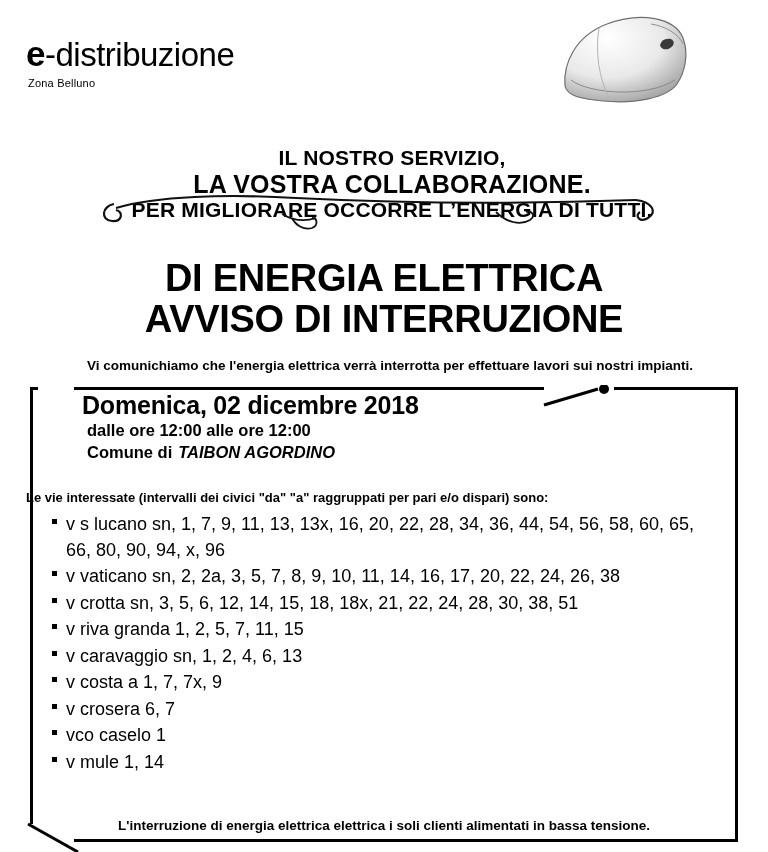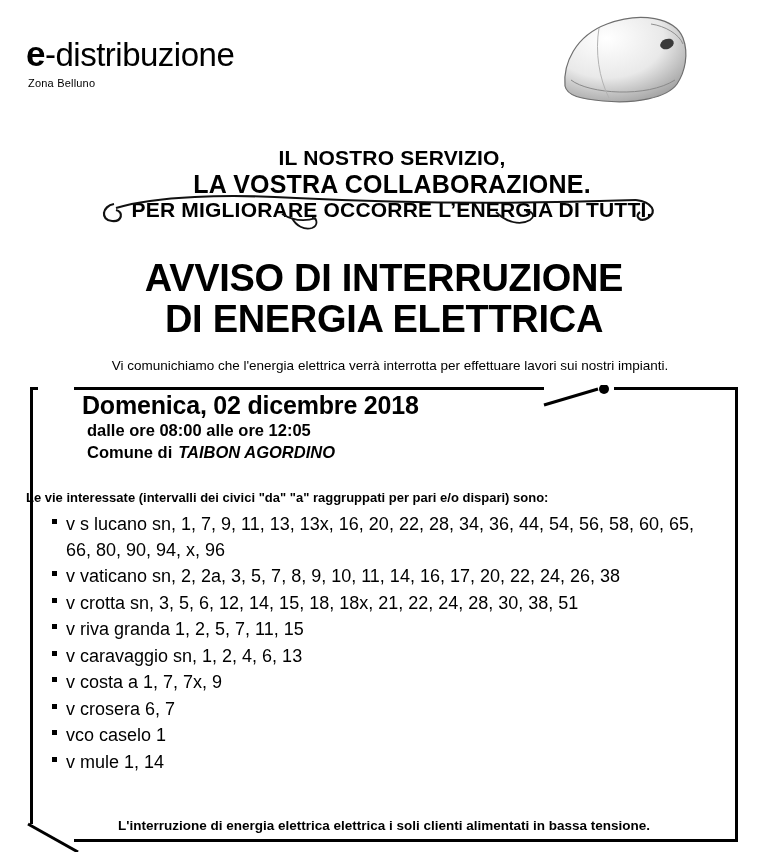--- a/index.html
+++ b/index.html
@@ -90,21 +90,21 @@
     line-height: 1.08;
     letter-spacing: -0.3px;
   }
 
   .subtitle {
     position: absolute;
     left: 12px;
     right: 0;
     top: 358px;
     text-align: center;
-    font-weight: 400;
+    font-weight: 700;
     font-size: 13.5px;
   }
 
   
   .frame {
     position: absolute;
     left: 30px;
     top: 387px;
     width: 708px;
     height: 455px;
@@ -253,40 +253,40 @@
     <path d="M18 16 C6 18 4 32 16 33 C26 34 28 24 20 22" fill="none" stroke="#111" stroke-width="2.2"></path>
     <path d="M20 20 C60 8 130 6 200 10" fill="none" stroke="#111" stroke-width="2"></path>
     <path d="M200 10 C320 16 430 16 540 12" fill="none" stroke="#111" stroke-width="2"></path>
     <path d="M540 12 C556 14 562 24 552 30 C544 35 538 28 544 24" fill="none" stroke="#111" stroke-width="2.2"></path>
     <path d="M186 26 C196 32 208 34 220 30" fill="none" stroke="#111" stroke-width="1.8"></path>
     <path d="M196 30 C200 38 208 42 216 40 C222 38 222 30 216 30" fill="none" stroke="#111" stroke-width="1.8"></path>
     <path d="M400 24 C410 34 424 38 434 32 C440 28 436 22 430 24" fill="none" stroke="#111" stroke-width="1.8"></path>
   </svg>
 
   <div class="title">
+    <div>DI ENERGIA ELETTRICA</div>
     <div>AVVISO DI INTERRUZIONE</div>
-    <div>DI ENERGIA ELETTRICA</div>
   </div>
 
   <div class="subtitle">Vi comunichiamo che l'energia elettrica verrà interrotta per effettuare lavori sui nostri impianti.</div>
 
   <div class="frame"></div>
   <div class="frame-gap"></div>
   <div class="frame-gap2"></div>
   <svg class="frame-slash" viewBox="0 0 72 22">
     <path d="M2 20 L56 4" stroke="#000" stroke-width="3" fill="none"></path>
     <circle cx="62" cy="4" r="5" fill="#000"></circle>
   </svg>
   <div class="frame-corner"></div>
   <svg class="frame-corner-line" viewBox="0 0 56 36">
     <path d="M2 6 L52 34" stroke="#000" stroke-width="3" fill="none"></path>
   </svg>
 
   <div class="date-line">Domenica, 02 dicembre 2018</div>
-  <div class="hours-line">dalle ore 08:00 alle ore 12:05</div>
+  <div class="hours-line">dalle ore 12:00 alle ore 12:00</div>
   <div class="comune-line"><span>Comune di</span><span class="comune-name">TAIBON AGORDINO</span></div>
 
   <div class="streets-head">Le vie interessate (intervalli dei civici "da" "a" raggruppati per pari e/o dispari) sono:</div>
 
   <div class="streets-list">
     <div class="street-item">
         <span class="bullet"></span>
         <span class="txt">v s lucano sn, 1, 7, 9, 11, 13, 13x, 16, 20, 22, 28, 34, 36, 44, 54, 56, 58, 60, 65, 66, 80, 90, 94, x, 96</span>
       </div>
     <div class="street-item">

